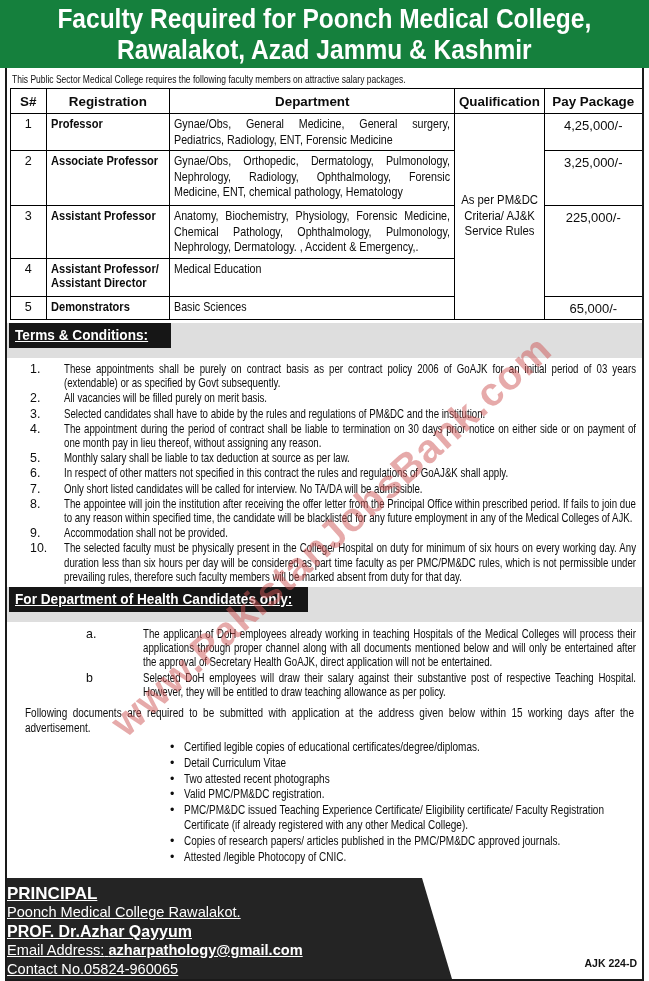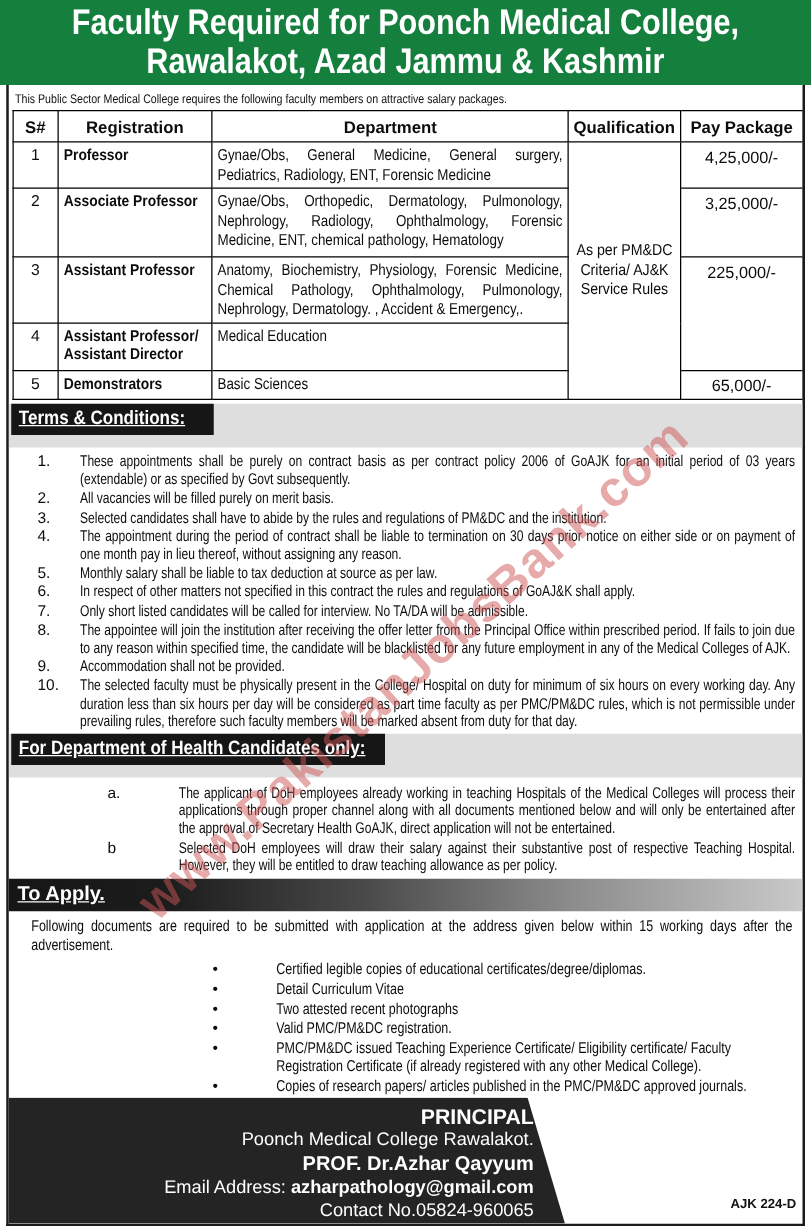--- a/index.html
+++ b/index.html
@@ -49,27 +49,27 @@
 
   .ablist{padding:5px 4px 0 0;}
   .abitem{display:flex;font-size:12.4px;line-height:14px;color:#0d0d0d;margin-bottom:2px;}
   .abitem .num{flex:0 0 136px;box-sizing:border-box;padding-left:79px;}
   .abitem .txt{flex:1;overflow:hidden;padding-right:2px;}
 
   .aintro{padding:5px 8px 2px 18px;font-size:12.5px;line-height:15px;color:#0d0d0d;overflow:hidden;}
   .blist{padding:2px 8px 0 163px;}
   .bitem{display:flex;font-size:12.5px;line-height:14.8px;color:#0d0d0d;margin-bottom:1px;}
   .bitem .dot{flex:0 0 14px;text-align:left;}
-  .bitem .txt{flex:1;overflow:hidden;margin-left:37px;}
+  .bitem .txt{flex:1;overflow:hidden;}
 
   
   .footer{position:absolute;left:0;bottom:0;width:100%;height:101px;}
   .fpoly{position:absolute;left:0;top:0;width:450px;height:101px;background:#242424;
          clip-path:polygon(0 0,415px 0,445px 101px,0 101px);color:#fff;}
-  .flines{width:420px;padding-top:6px;text-align:right;}
+  .flines{width:420px;padding-top:6px;text-align:left;text-decoration:underline;}
   .fl{line-height:19px;font-size:14.6px;}
   .fl1{font-size:17px;font-weight:bold;}
   .fl2{font-size:16px;font-weight:bold;}
   .ref{position:absolute;right:5px;bottom:10px;font-weight:bold;font-size:10.5px;color:#111;}
 
   
   .wm{position:absolute;left:110px;top:638px;transform:rotate(-42deg);transform-origin:0 50%;
       font-size:40px;font-weight:bold;letter-spacing:1px;color:rgba(205,85,85,0.5);white-space:nowrap;pointer-events:none;z-index:6;}
 </style>
 </head>
@@ -240,23 +240,20 @@
           </div>
         </div>
       <div class="abitem">
           <div class="num">b</div>
           <div class="txt">
             <span class="cx s78 just">Selected DoH employees will draw their salary against their substantive post of respective Teaching Hospital. However, they will be entitled to draw teaching allowance as per policy.</span>
           </div>
         </div>
     </div>
 
-    <div class="applybar">
-      <span class="txt-u">To Apply.</span>
-    </div>
     <div class="aintro">
       <span class="cx s80 just">Following documents are required to be submitted with application at the address given below within 15 working days after the advertisement.</span>
     </div>
     <div class="blist">
       <div class="bitem">
           <div class="dot">•</div>
           <div class="txt">
             <span class="cx s80">Certified legible copies of educational certificates/degree/diplomas.</span>
           </div>
         </div>

